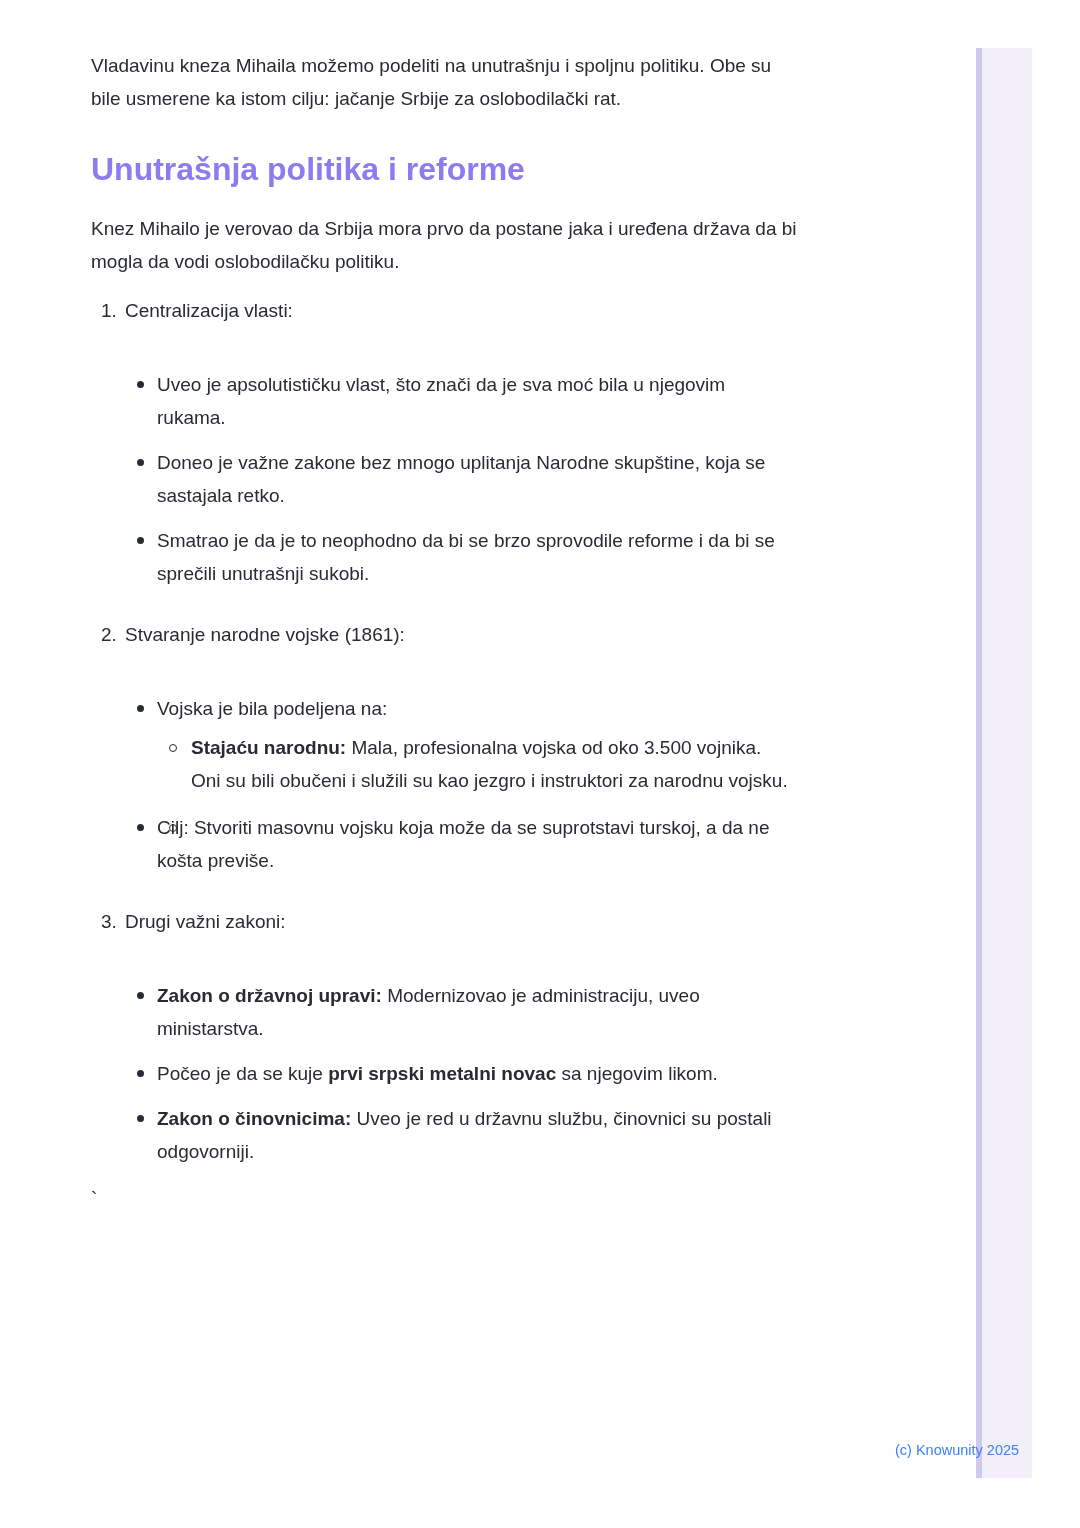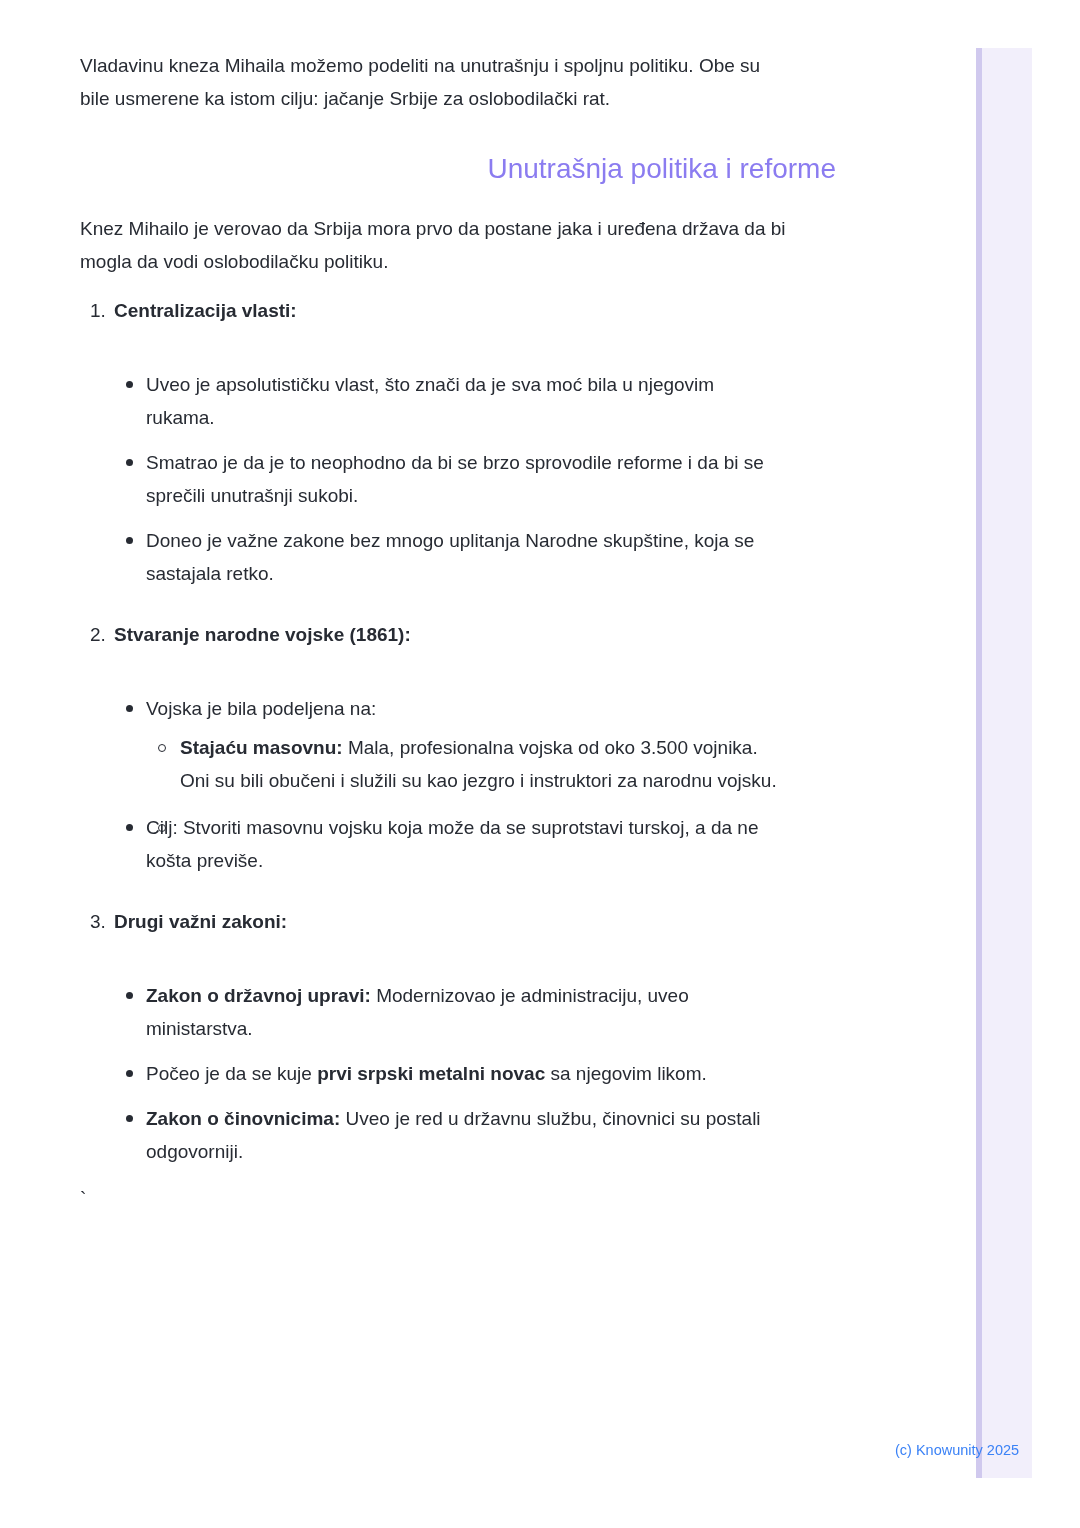--- a/index.html
+++ b/index.html
@@ -22,51 +22,50 @@
     width: 56px; height: 1430px;
     background: #f2effb;
     border-left: 6px solid #d0c9ee;
     box-sizing: border-box;
     z-index: 1;
   }
 
   
   .content {
     position: absolute;
-    left: 80px; top: 49px;
+    left: 91px; top: 49px;
     width: 756px;
     font-size: 19px;
     line-height: 33px;
     color: #272b33;
     z-index: 2;
   }
 
   .para { margin: 0; max-width: 706px; }
   .para.intro { margin-bottom: 27px; }
   .para.lead { margin-bottom: 0; }
 
   .section-heading {
-    font-size: 28px;
+    font-size: 32px;
     line-height: 34px;
-    font-weight: 400;
+    font-weight: 700;
     color: #8b7cf0;
     margin: 37px 0 26px 0;
-    text-align: right;
   }
 
   .num-item {
     position: relative;
     padding-left: 34px;
     font-size: 19px;
     line-height: 33px;
   }
   .num-item.first { margin-top: 16px; }
   .num-item.next  { margin-top: 28px; }
   .num-item .num { position: absolute; left: 10px; top: 0; font-weight: 400; }
-  .num-item .num-title { font-weight: 700; }
+  .num-item .num-title { font-weight: 400; }
 
   .bullet-list { margin-top: 24px; }
 
   .bullet {
     position: relative;
     padding-left: 66px;
     max-width: 704px;
     box-sizing: border-box;
     margin-top: 41px;
   }
@@ -121,29 +120,29 @@
 
     <p class="para intro">Vladavinu kneza Mihaila možemo podeliti na unutrašnju i spoljnu politiku. Obe su bile usmerene ka istom cilju: jačanje Srbije za oslobodilački rat.</p>
 
     <h2 class="section-heading">Unutrašnja politika i reforme</h2>
 
     <p class="para lead">Knez Mihailo je verovao da Srbija mora prvo da postane jaka i uređena država da bi mogla da vodi oslobodilačku politiku.</p>
 
     <div class="num-item first"><span class="num">1.</span><span class="num-title">Centralizacija vlasti:</span></div>
     <div class="bullet-list">
       <div class="bullet"><span class="dot"></span><span class="bullet-text"><span>Uveo je apsolutističku vlast, što znači da je sva moć bila u njegovim rukama.</span></span></div>
+      <div class="bullet"><span class="dot"></span><span class="bullet-text"><span>Doneo je važne zakone bez mnogo uplitanja Narodne skupštine, koja se sastajala retko.</span></span></div>
       <div class="bullet"><span class="dot"></span><span class="bullet-text"><span>Smatrao je da je to neophodno da bi se brzo sprovodile reforme i da bi se sprečili unutrašnji sukobi.</span></span></div>
-      <div class="bullet"><span class="dot"></span><span class="bullet-text"><span>Doneo je važne zakone bez mnogo uplitanja Narodne skupštine, koja se sastajala retko.</span></span></div>
     </div>
 
     <div class="num-item next"><span class="num">2.</span><span class="num-title">Stvaranje narodne vojske (1861):</span></div>
     <div class="bullet-list">
       <div class="bullet"><span class="dot"></span><span class="bullet-text"><span>Vojska je bila podeljena na:</span></span>
         <div class="sub-list">
-          <div class="sub-bullet"><span class="ring"></span><span class="bullet-text"><span class="b">Stajaću masovnu:</span><span> Mala, profesionalna vojska od oko 3.500 vojnika. Oni su bili obučeni i služili su kao jezgro i instruktori za narodnu vojsku.</span></span></div>
+          <div class="sub-bullet"><span class="ring"></span><span class="bullet-text"><span class="b">Stajaću narodnu:</span><span> Mala, profesionalna vojska od oko 3.500 vojnika. Oni su bili obučeni i služili su kao jezgro i instruktori za narodnu vojsku.</span></span></div>
           <div class="sub-bullet"><span class="ring"></span></div>
         </div>
       </div>
       <div class="bullet"><span class="dot"></span><span class="bullet-text"><span>Cilj: Stvoriti masovnu vojsku koja može da se suprotstavi turskoj, a da ne košta previše.</span></span></div>
     </div>
 
     <div class="num-item next"><span class="num">3.</span><span class="num-title">Drugi važni zakoni:</span></div>
     <div class="bullet-list">
       <div class="bullet"><span class="dot"></span><span class="bullet-text"><span class="b">Zakon o državnoj upravi:</span><span> Modernizovao je administraciju, uveo ministarstva.</span></span></div>
       <div class="bullet"><span class="dot"></span><span class="bullet-text"><span>Počeo je da se kuje </span><span class="b">prvi srpski metalni novac</span><span> sa njegovim likom.</span></span></div>

